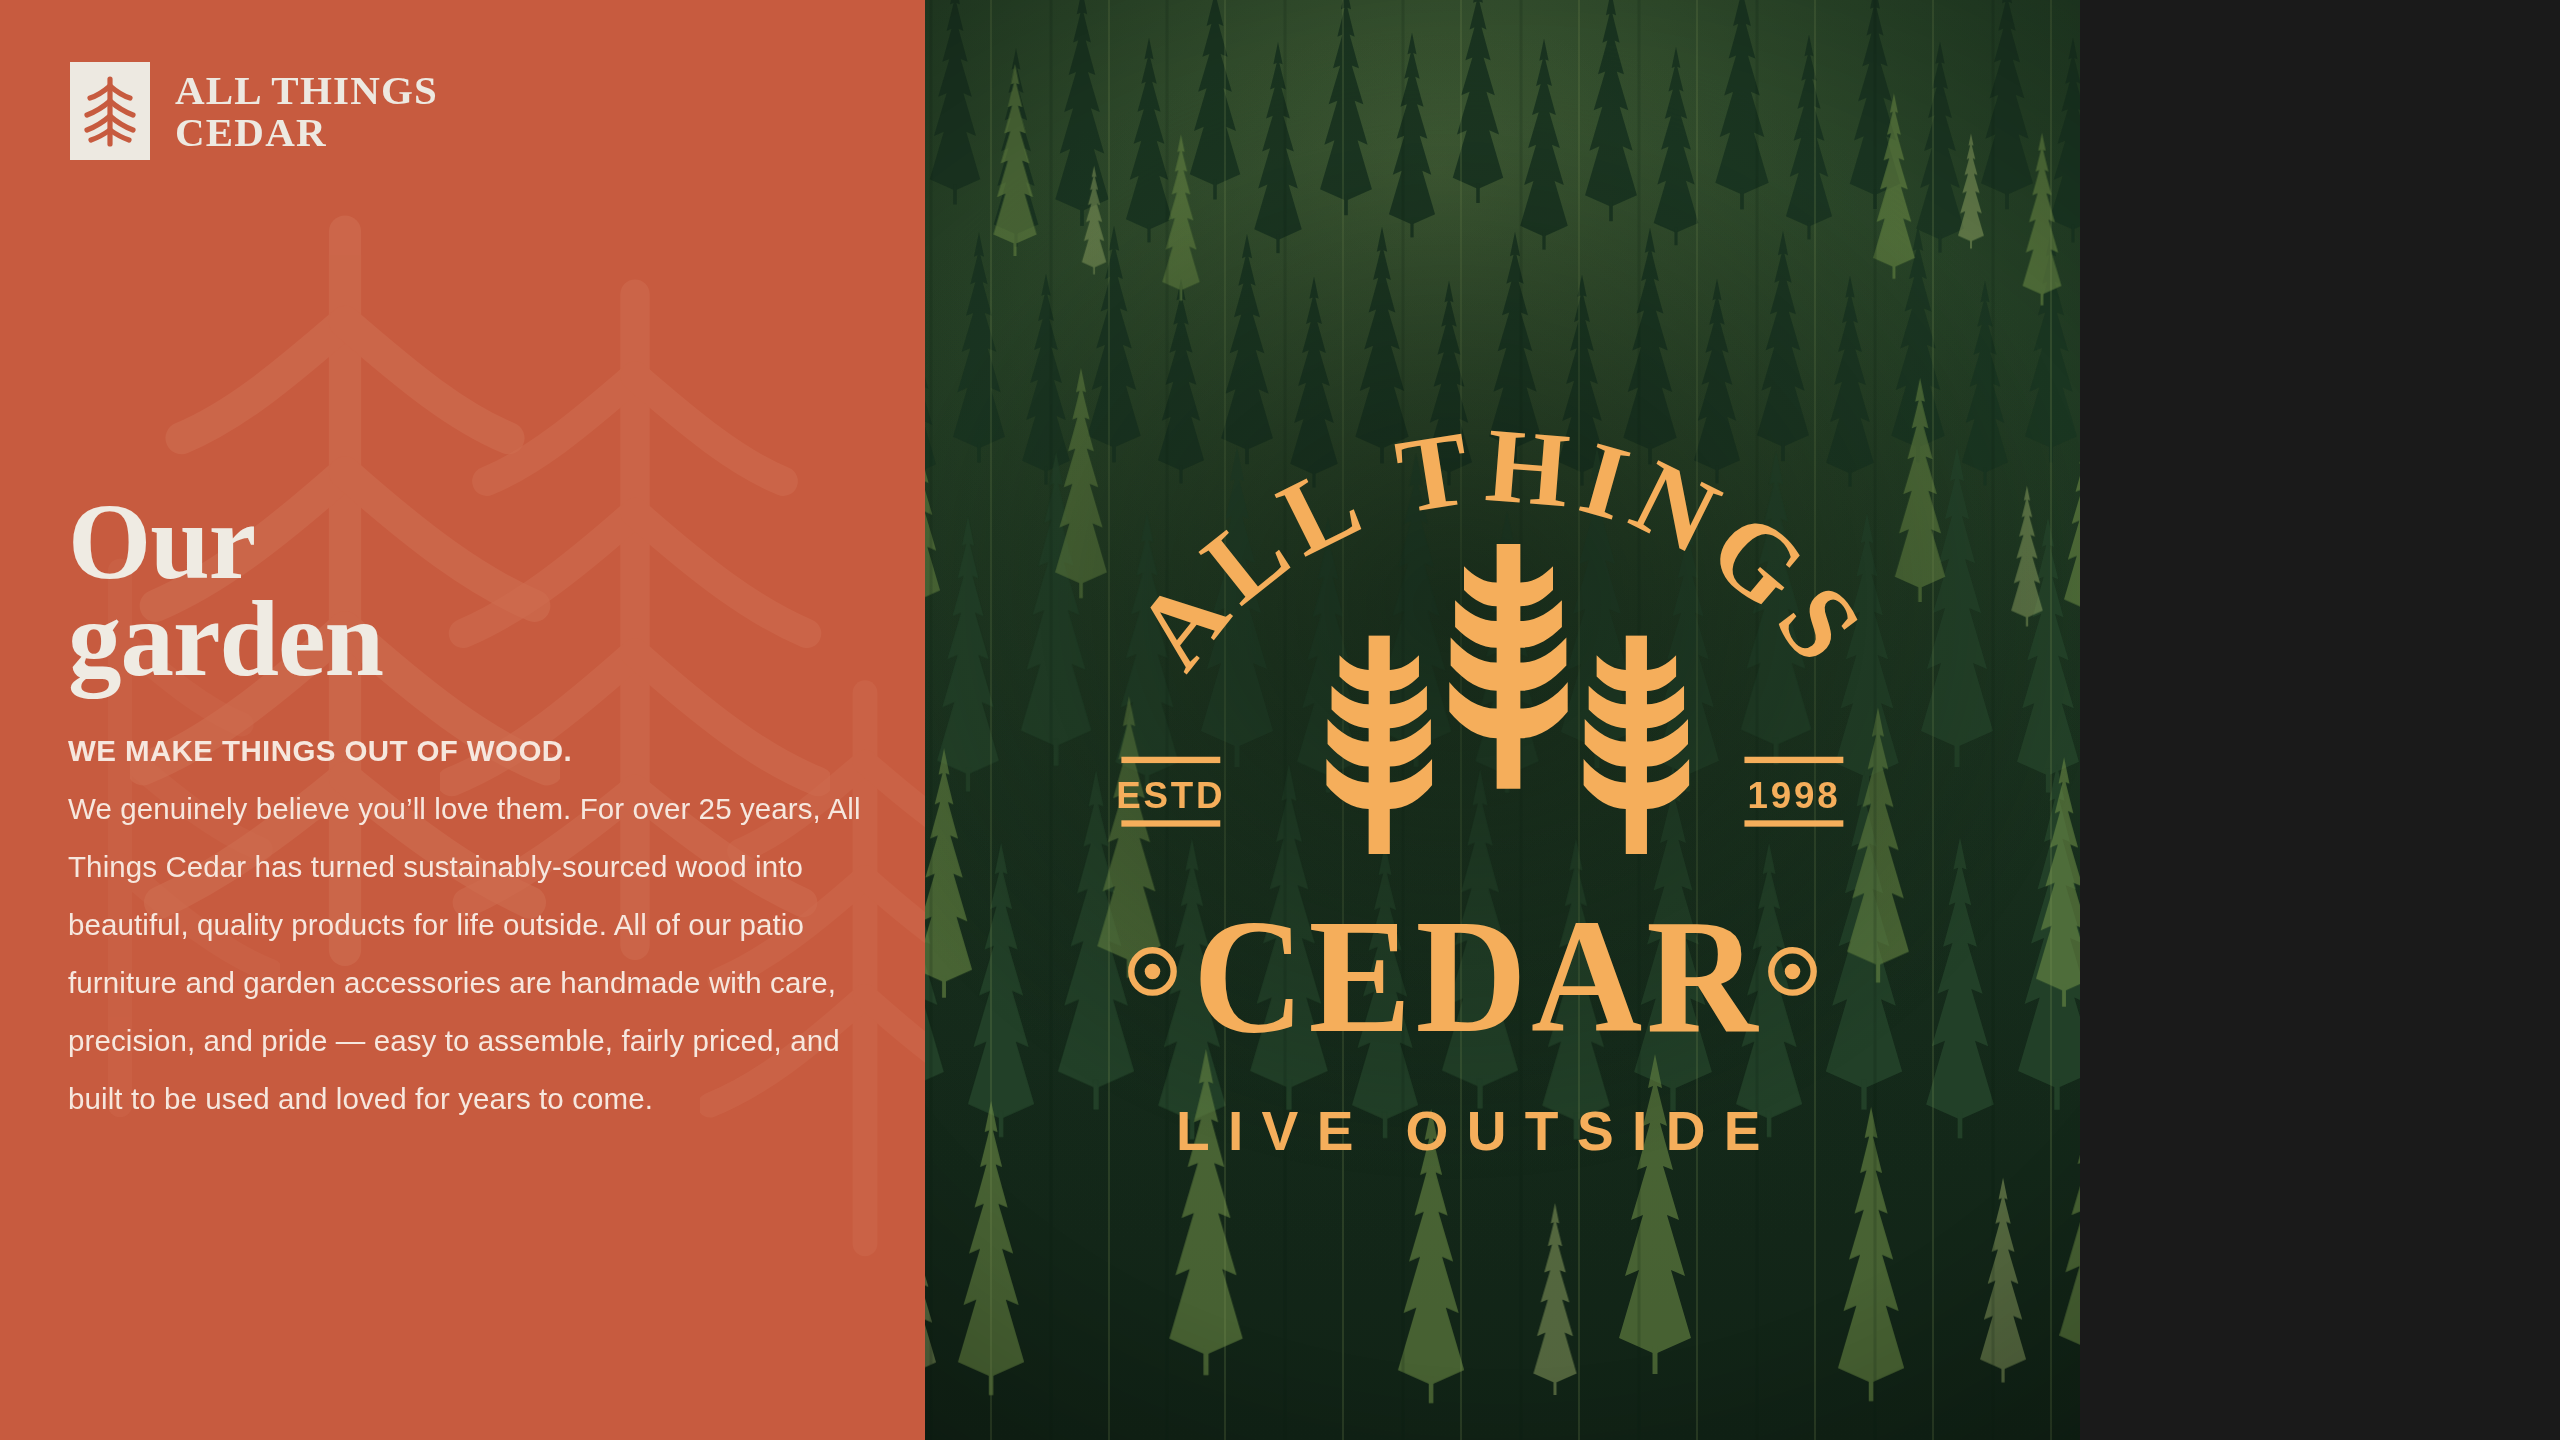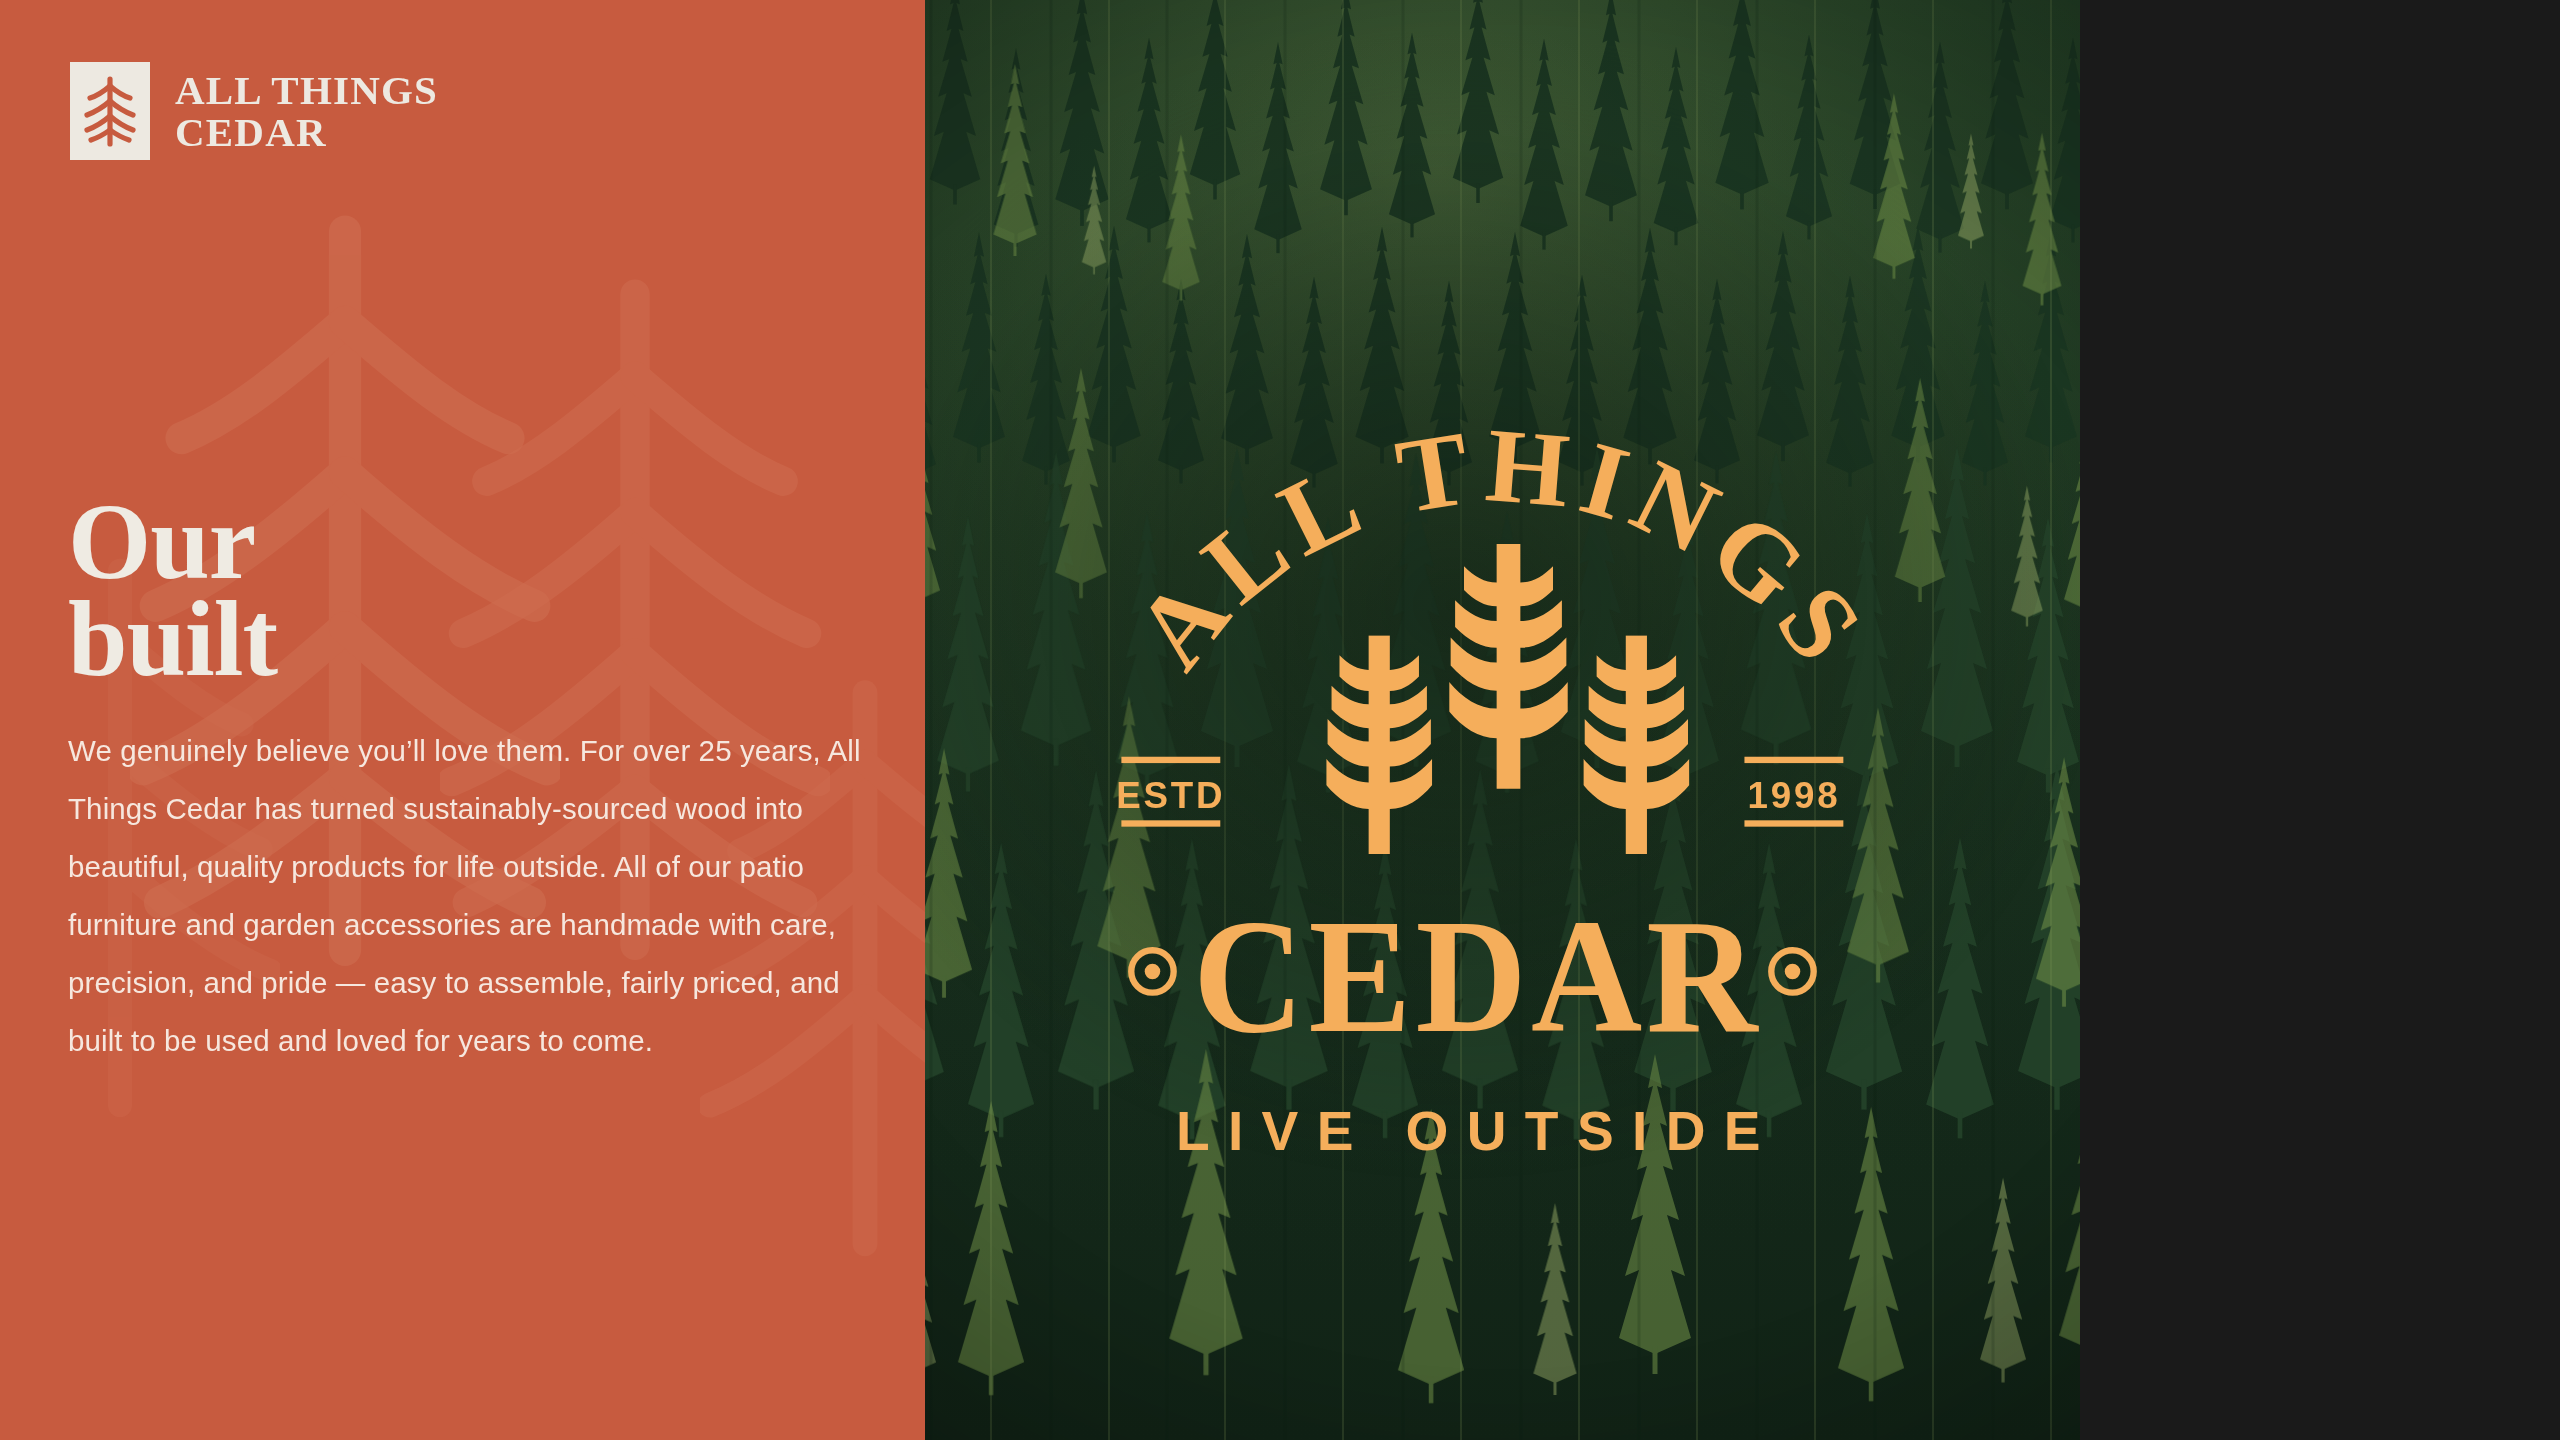--- a/index.html
+++ b/index.html
@@ -162,23 +162,24 @@
               <path d="M27 56 C20 61 14 64 8 66"></path>
               <path d="M27 56 C34 61 40 64 46 66"></path>
             </g>
           </svg>
         </div>
         <div class="brand-word">ALL THINGS
 CEDAR</div>
       </div>
 
       <h1 class="headline">Our
-built</h1>
+garden</h1>
 
       <div class="story">
+        <span class="lead">WE MAKE THINGS OUT OF WOOD.</span>
         <span class="para">We genuinely believe you’ll love them. For over 25 years, All Things Cedar has turned sustainably-sourced wood into beautiful, quality products for life outside. All of our patio furniture and garden accessories are handmade with care, precision, and pride — easy to assemble, fairly priced, and built to be used and loved for years to come.</span>
       </div>
 
     </div>
   </section>
 
   <section class="right-panel">
 
     <div class="forest">
       <svg viewBox="0 0 1635 1440" preserveAspectRatio="xMidYMid slice" aria-hidden="true">

